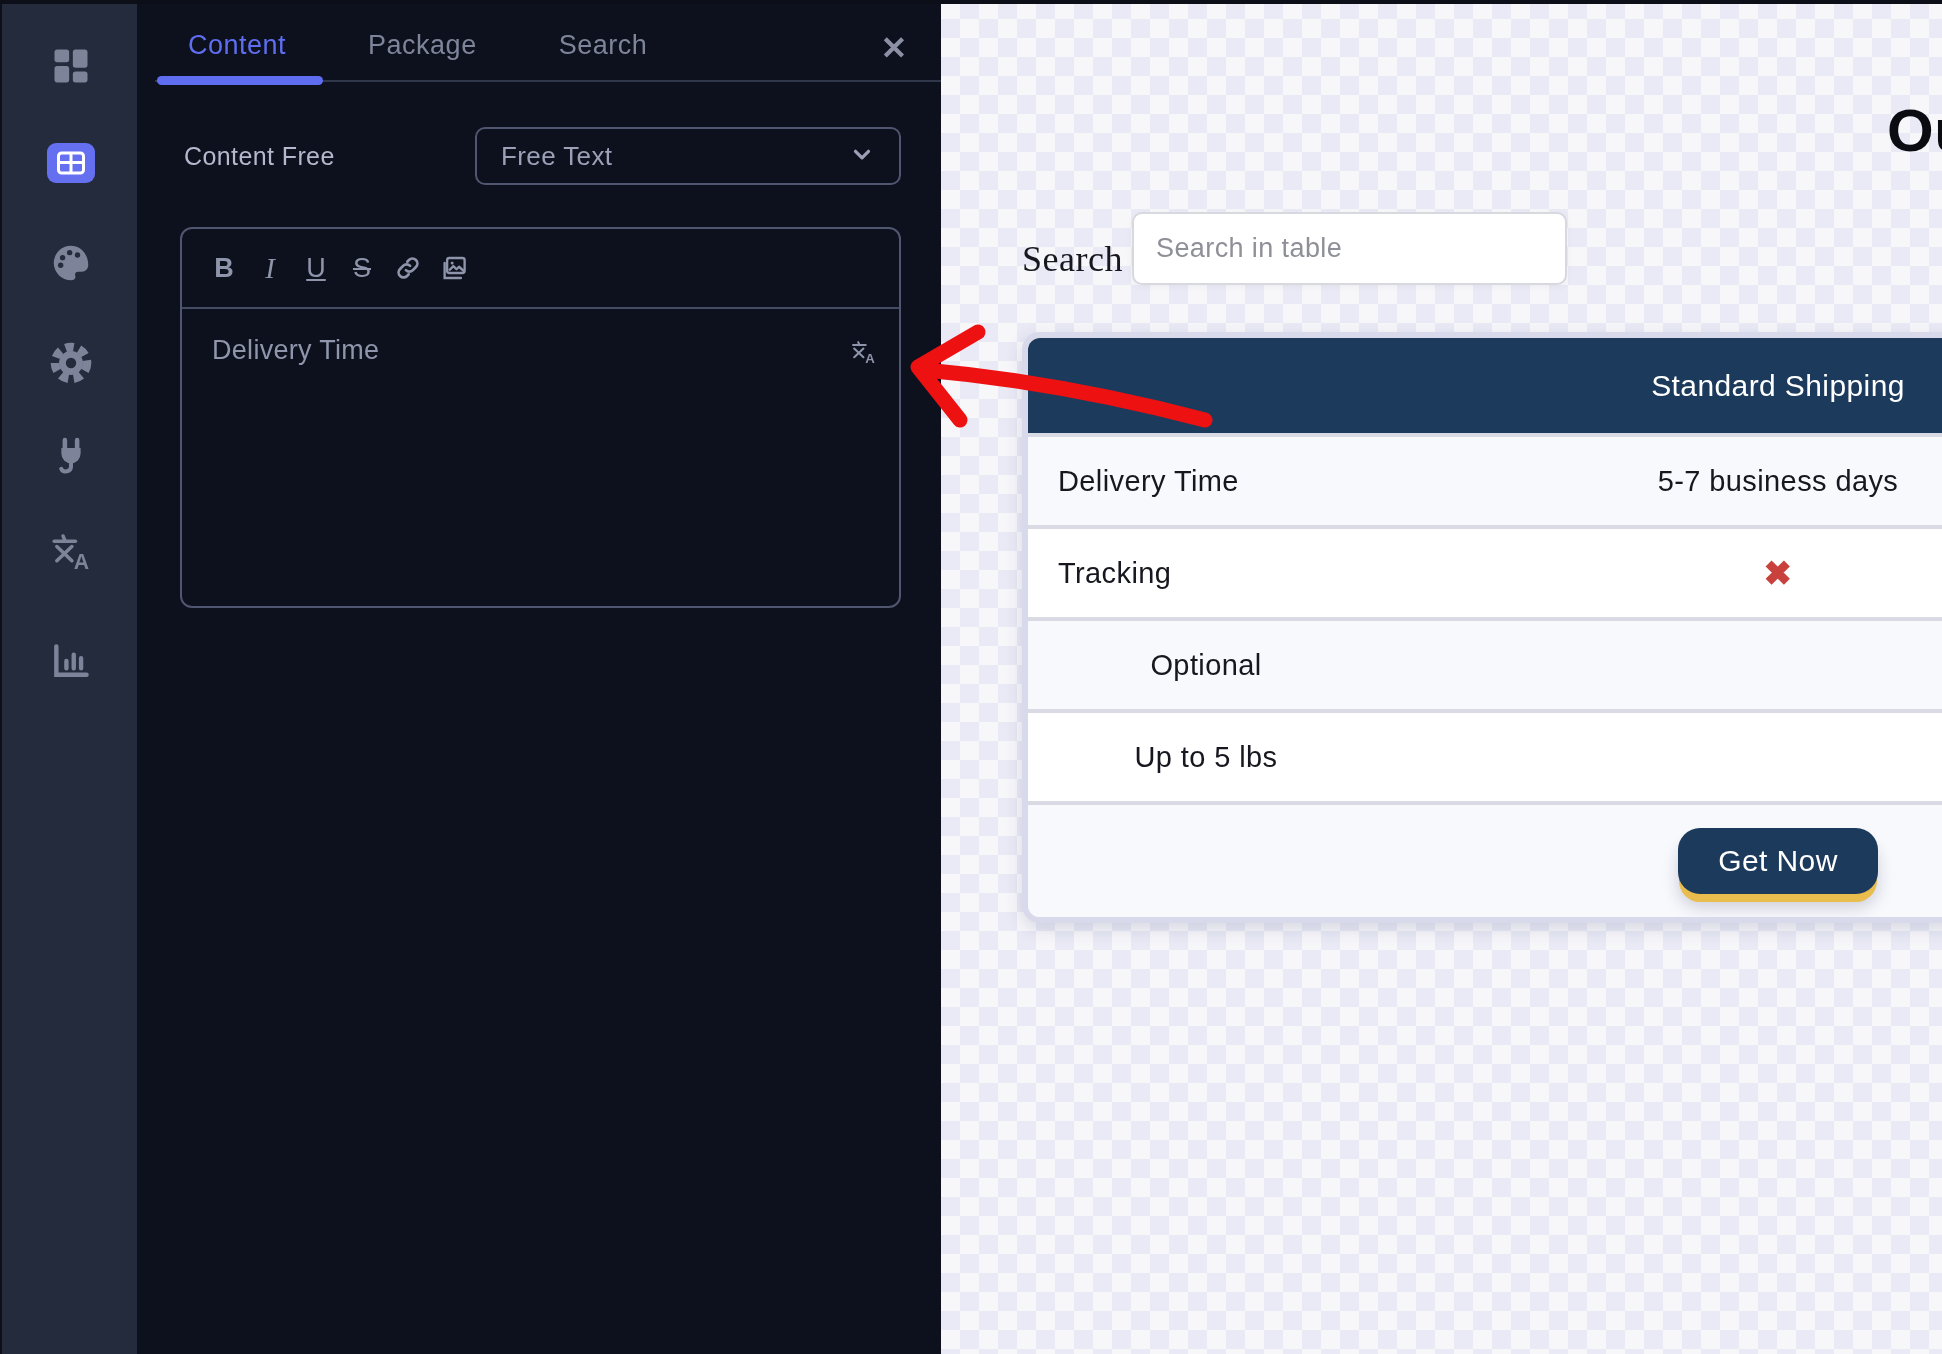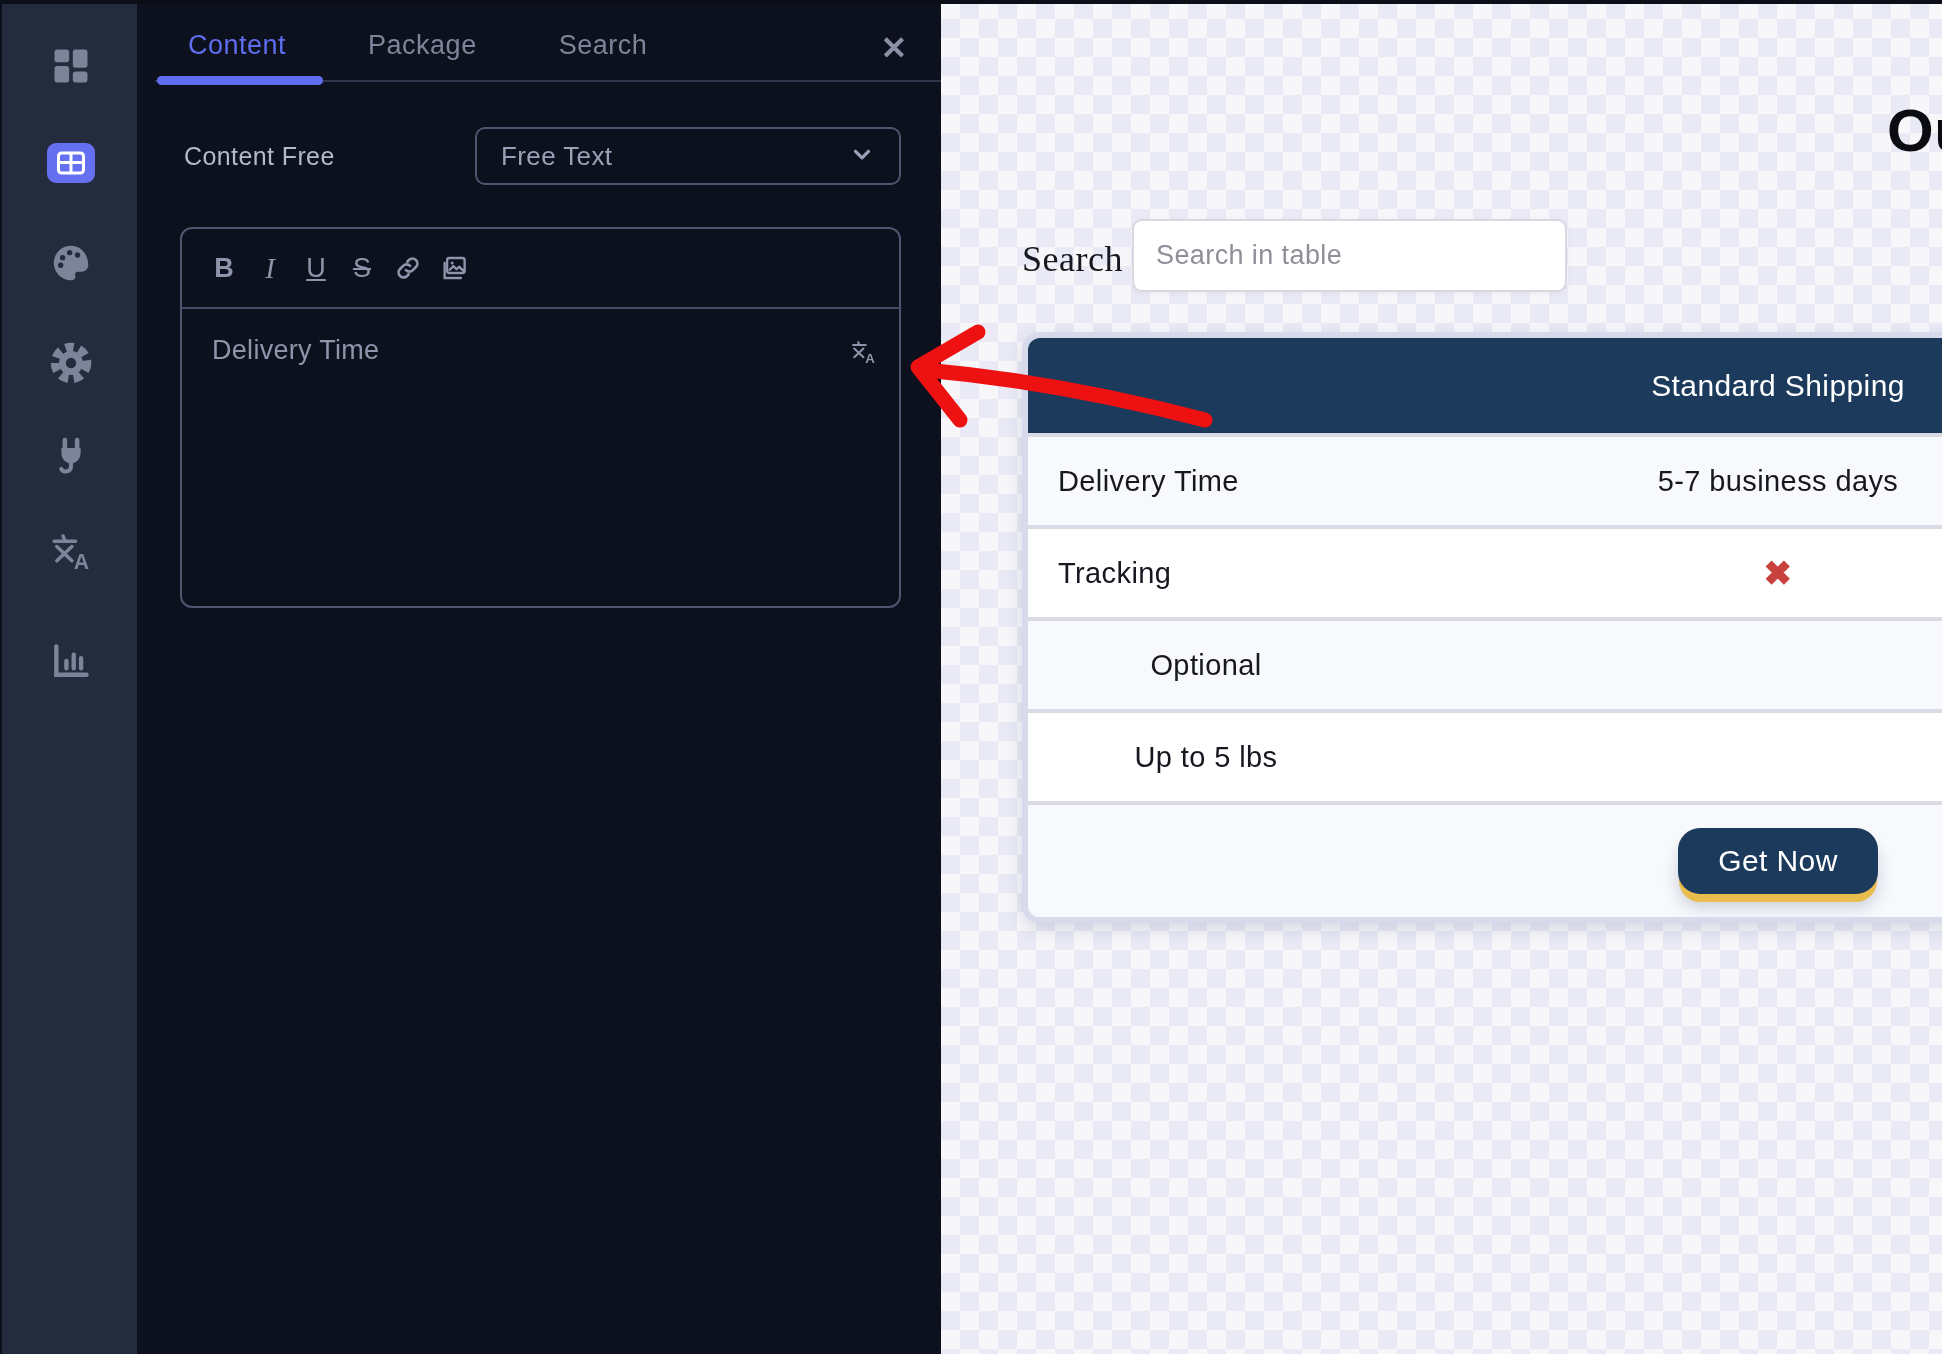--- a/index.html
+++ b/index.html
@@ -47,21 +47,21 @@
     position:absolute;left:941px;top:0;width:1001px;height:1354px;
     background-color:#f7f7fa;
     background-image:
       linear-gradient(45deg,#e9eaf5 25%,transparent 25%,transparent 75%,#e9eaf5 75%),
       linear-gradient(45deg,#e9eaf5 25%,transparent 25%,transparent 75%,#e9eaf5 75%);
     background-size:38px 38px;background-position:0 0,19px 19px;
   }
   .page-heading{position:absolute;left:946px;top:96px;font-size:60px;font-weight:bold;color:#0b0b12;letter-spacing:.5px;white-space:nowrap;}
   .search-label{position:absolute;left:81px;top:222px;height:73px;display:flex;align-items:center;font-size:36px;color:#17171f;letter-spacing:.5px;font-family:Liberation Serif, serif;}
   .search-input{
-    position:absolute;left:191px;top:219px;width:435px;height:73px;background:#ffffff;
+    position:absolute;left:191px;top:212px;width:435px;height:73px;background:#ffffff;
     border:2px solid #d8d8df;border-radius:10px;padding:0 22px;font-size:27px;color:#2a2a33;
     font-family:"Liberation Sans",sans-serif;letter-spacing:.4px;box-shadow:0 2px 6px rgba(80,80,120,.06);
   }
   .search-input::placeholder{color:#8f8f98;}
 
   
   .ptable{
     position:absolute;left:81px;top:332px;width:940px;
     border:6px solid #d8d9ea;border-radius:18px;overflow:hidden;background:#ffffff;
     box-shadow:0 6px 18px rgba(55,55,110,.16);

